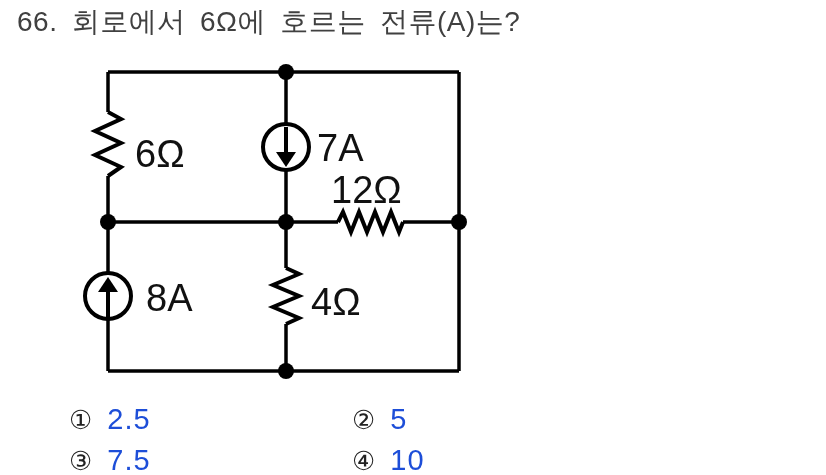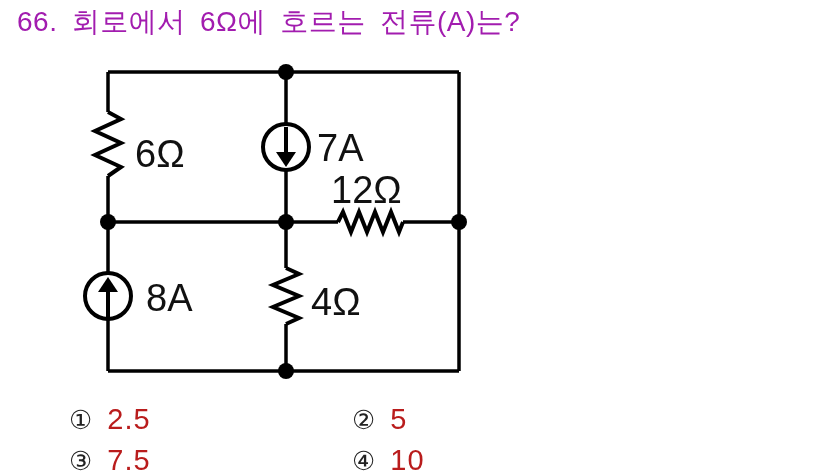--- a/index.html
+++ b/index.html
@@ -15,21 +15,21 @@
     color: #222222;
     overflow: hidden;
   }
   .question-title {
     position: absolute;
     left: 17px;
     top: 3px;
     font-size: 28px;
     letter-spacing: 0.5px;
     word-spacing: 6px;
-    color: #a21caf;
+    color: #404040;
     white-space: nowrap;
   }
   .circuit-svg {
     position: absolute;
     left: 0;
     top: 0;
   }
   .circuit-label {
     font-family: "Liberation Sans", "DejaVu Sans", sans-serif;
     font-size: 38px;
@@ -42,21 +42,21 @@
     gap: 15px;
     white-space: nowrap;
   }
   .choice .marker {
     font-size: 26px;
     color: #222222;
   }
   .choice .value {
     font-size: 29px;
     letter-spacing: 1px;
-    color: #b91c1c;
+    color: #1d4ed8;
   }
   .pos-c1 { left: 69px;  top: 403px; }
   .pos-c2 { left: 352px; top: 403px; }
   .pos-c3 { left: 69px;  top: 444px; }
   .pos-c4 { left: 352px; top: 444px; }
 </style>
 </head>
 <body>
 
 <div class="question-title">66. 회로에서 6Ω에 호르는 전류(A)는?</div>

